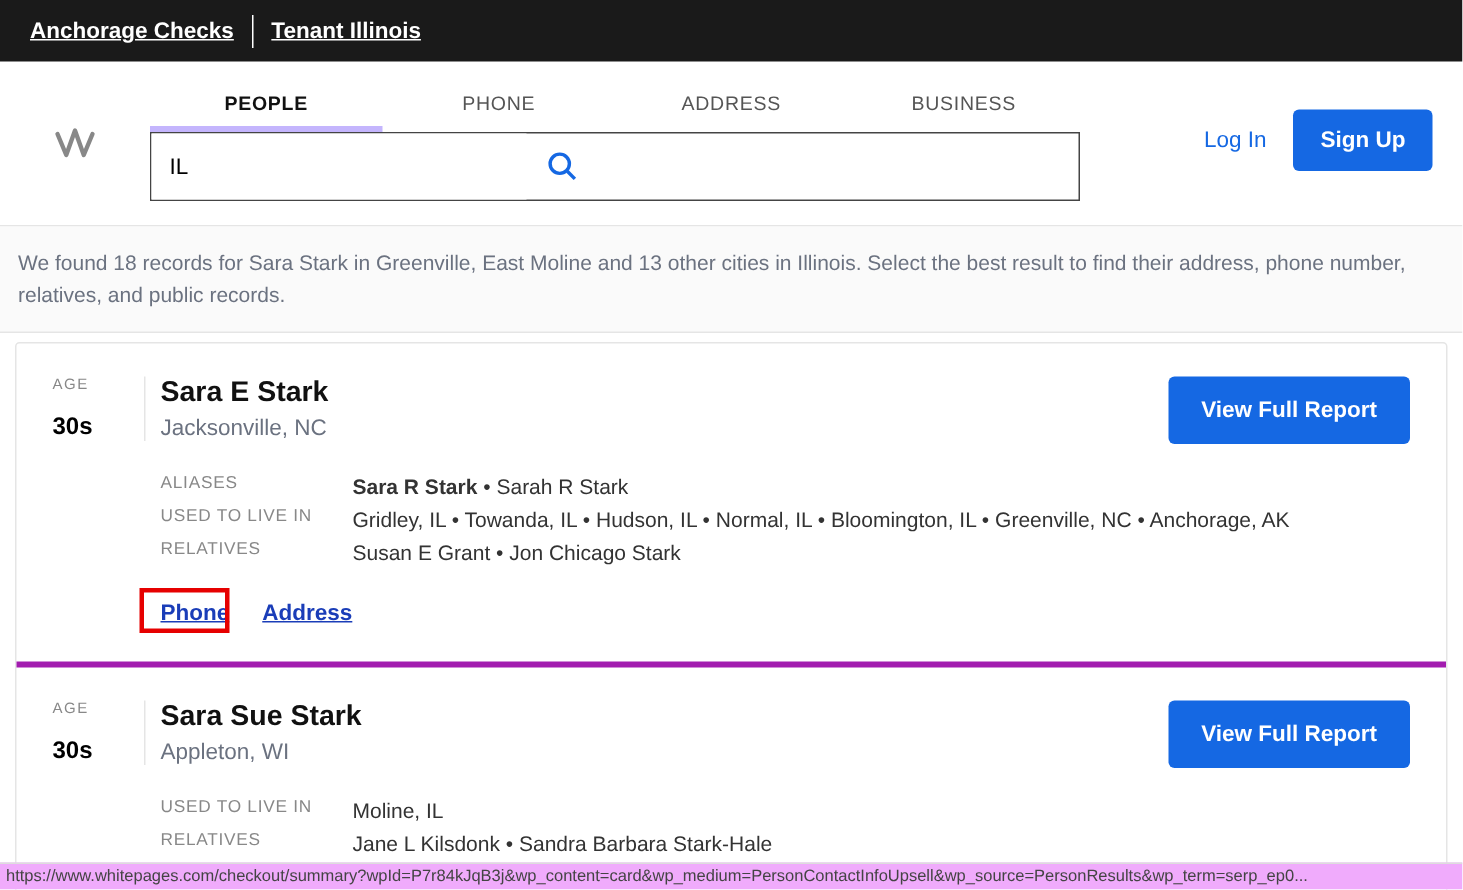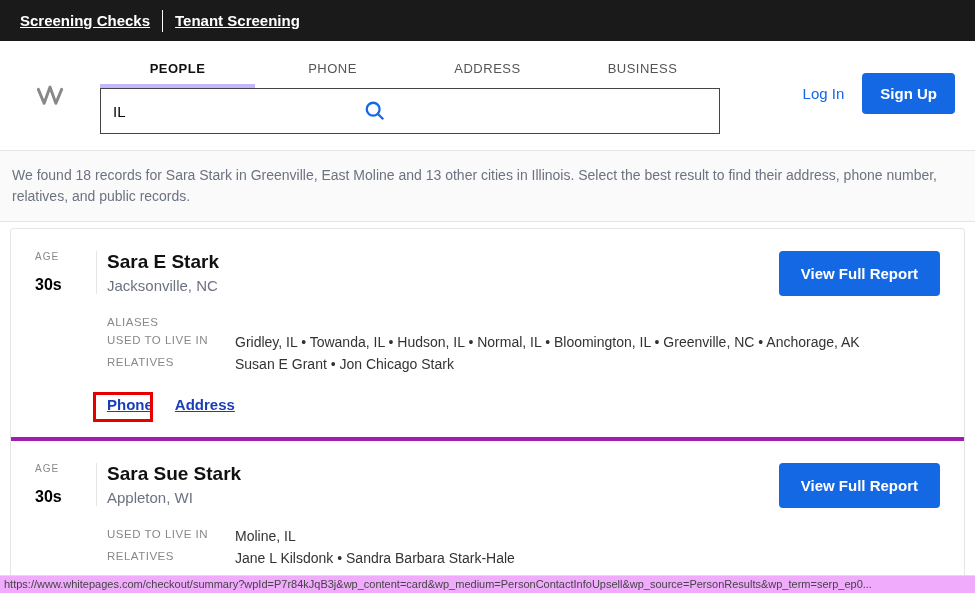--- a/index.html
+++ b/index.html
@@ -40,23 +40,23 @@
 .detrow .dval { color: #333; }
 .links { margin-left: 72px; margin-top: 24px; display: flex; gap: 22px; }
 .links a { color: #1a3db8; font-weight: 600; text-decoration: underline; font-size: 15px; }
 .highlight { position: absolute; border: 3px solid #e60000; pointer-events: none; }
 .statusbar { position: absolute; bottom: 0; left: 0; right: 0; height: 18px; background: #f0abfc; border-top: 1px solid #ddd; font-size: 11px; color: #444; padding: 2px 4px; white-space: nowrap; overflow: hidden; text-overflow: ellipsis; }
 </style>
 </head>
 <body>
 
 <div class="topbar">
-  <a href="#">Screening Checks</a>
+  <a href="#">Anchorage Checks</a>
   <div class="sep"></div>
-  <a href="#">Tenant Screening</a>
+  <a href="#">Tenant Illinois</a>
 </div>
 
 <div class="header">
   <div class="logo">
     <svg viewBox="0 0 24 24" fill="none" stroke="#888" stroke-width="2.5" stroke-linecap="round" stroke-linejoin="round">
         <path d="M2 8 L7 20 L12 6 L17 20 L22 8"></path>
       </svg>
   </div>
   <div class="searchwrap">
     <div class="tabs">
@@ -93,20 +93,21 @@
       </div>
       <div class="namecol">
         <div class="pname">Sara E Stark</div>
         <div class="ploc">Jacksonville, NC</div>
       </div>
       <button class="viewbtn">View Full Report</button>
     </div>
     <div class="details">
       <div class="detrow">
         <div class="dlbl">ALIASES</div>
+        <div class="dval"><b>Sara R Stark</b><span> • Sarah R Stark</span></div>
       </div>
       <div class="detrow">
         <div class="dlbl">USED TO LIVE IN</div>
         <div class="dval">Gridley, IL • Towanda, IL • Hudson, IL • Normal, IL • Bloomington, IL • Greenville, NC • Anchorage, AK</div>
       </div>
       <div class="detrow">
         <div class="dlbl">RELATIVES</div>
         <div class="dval">Susan E Grant • Jon Chicago Stark</div>
       </div>
     </div>

